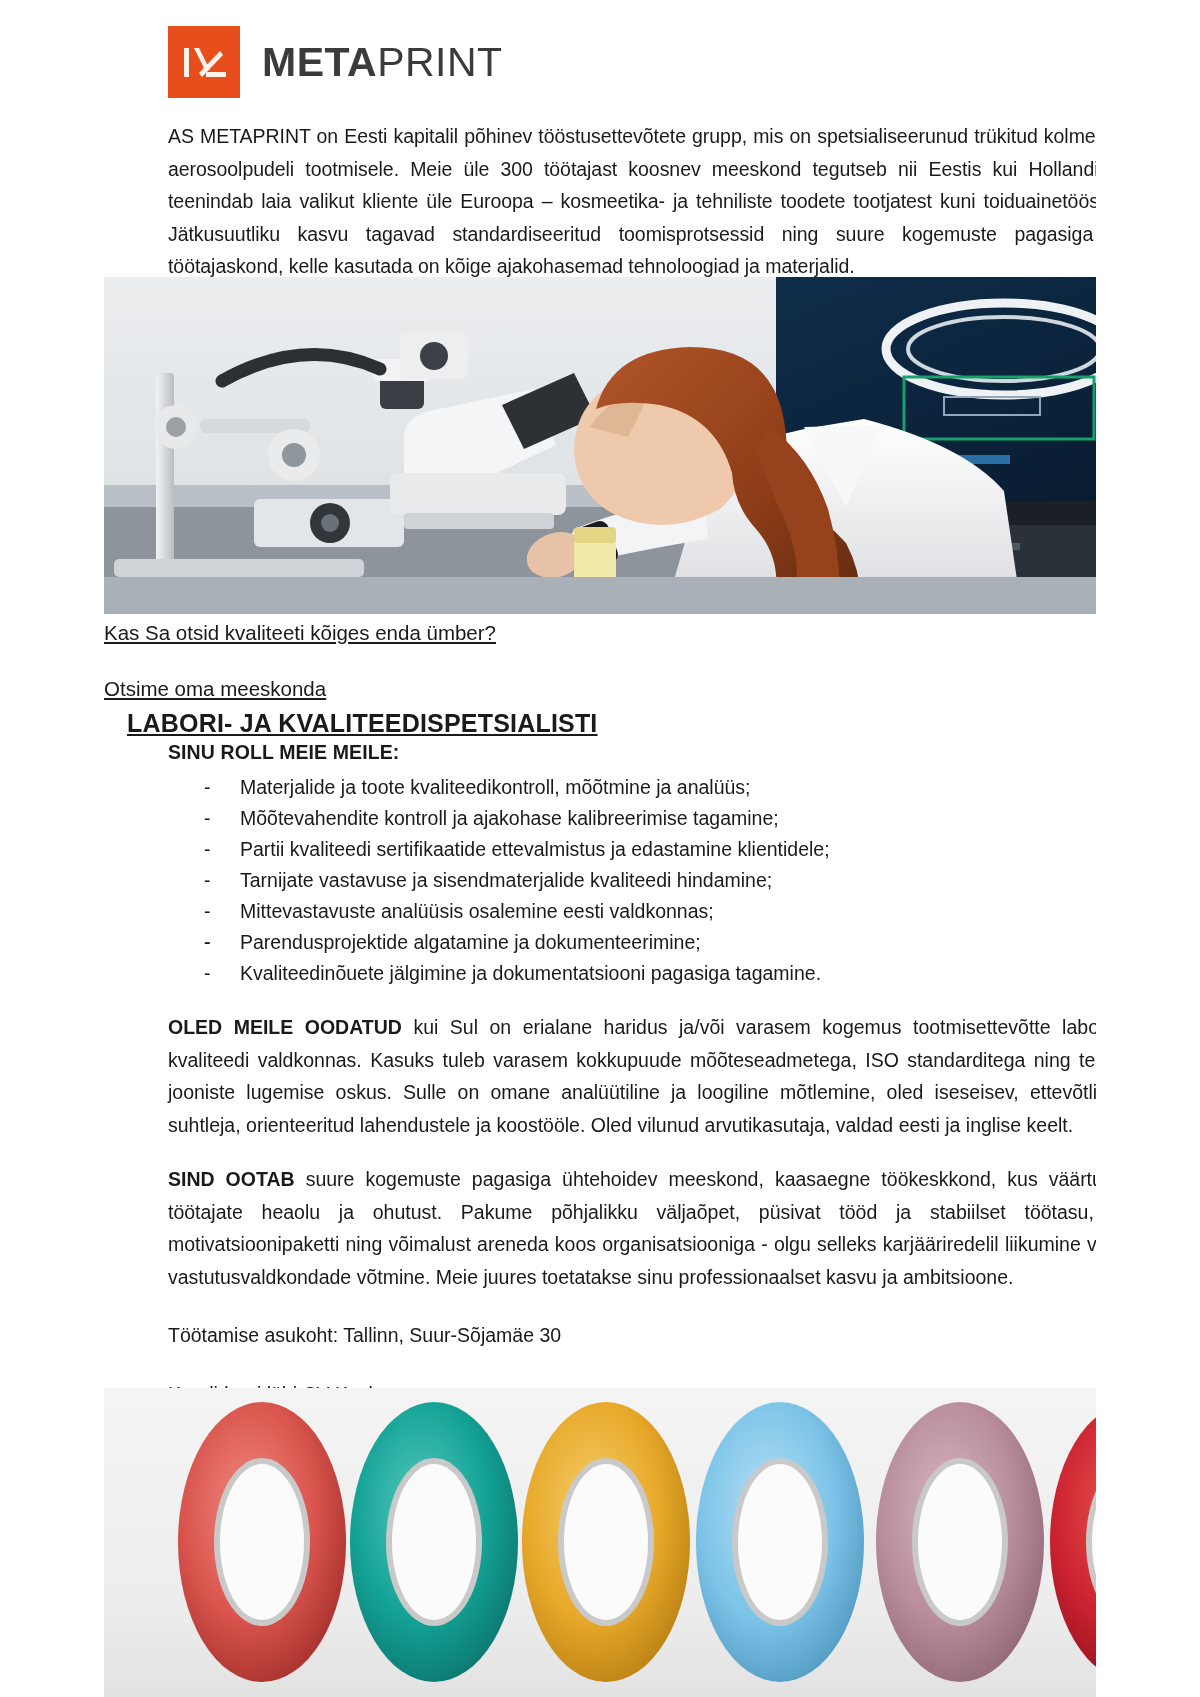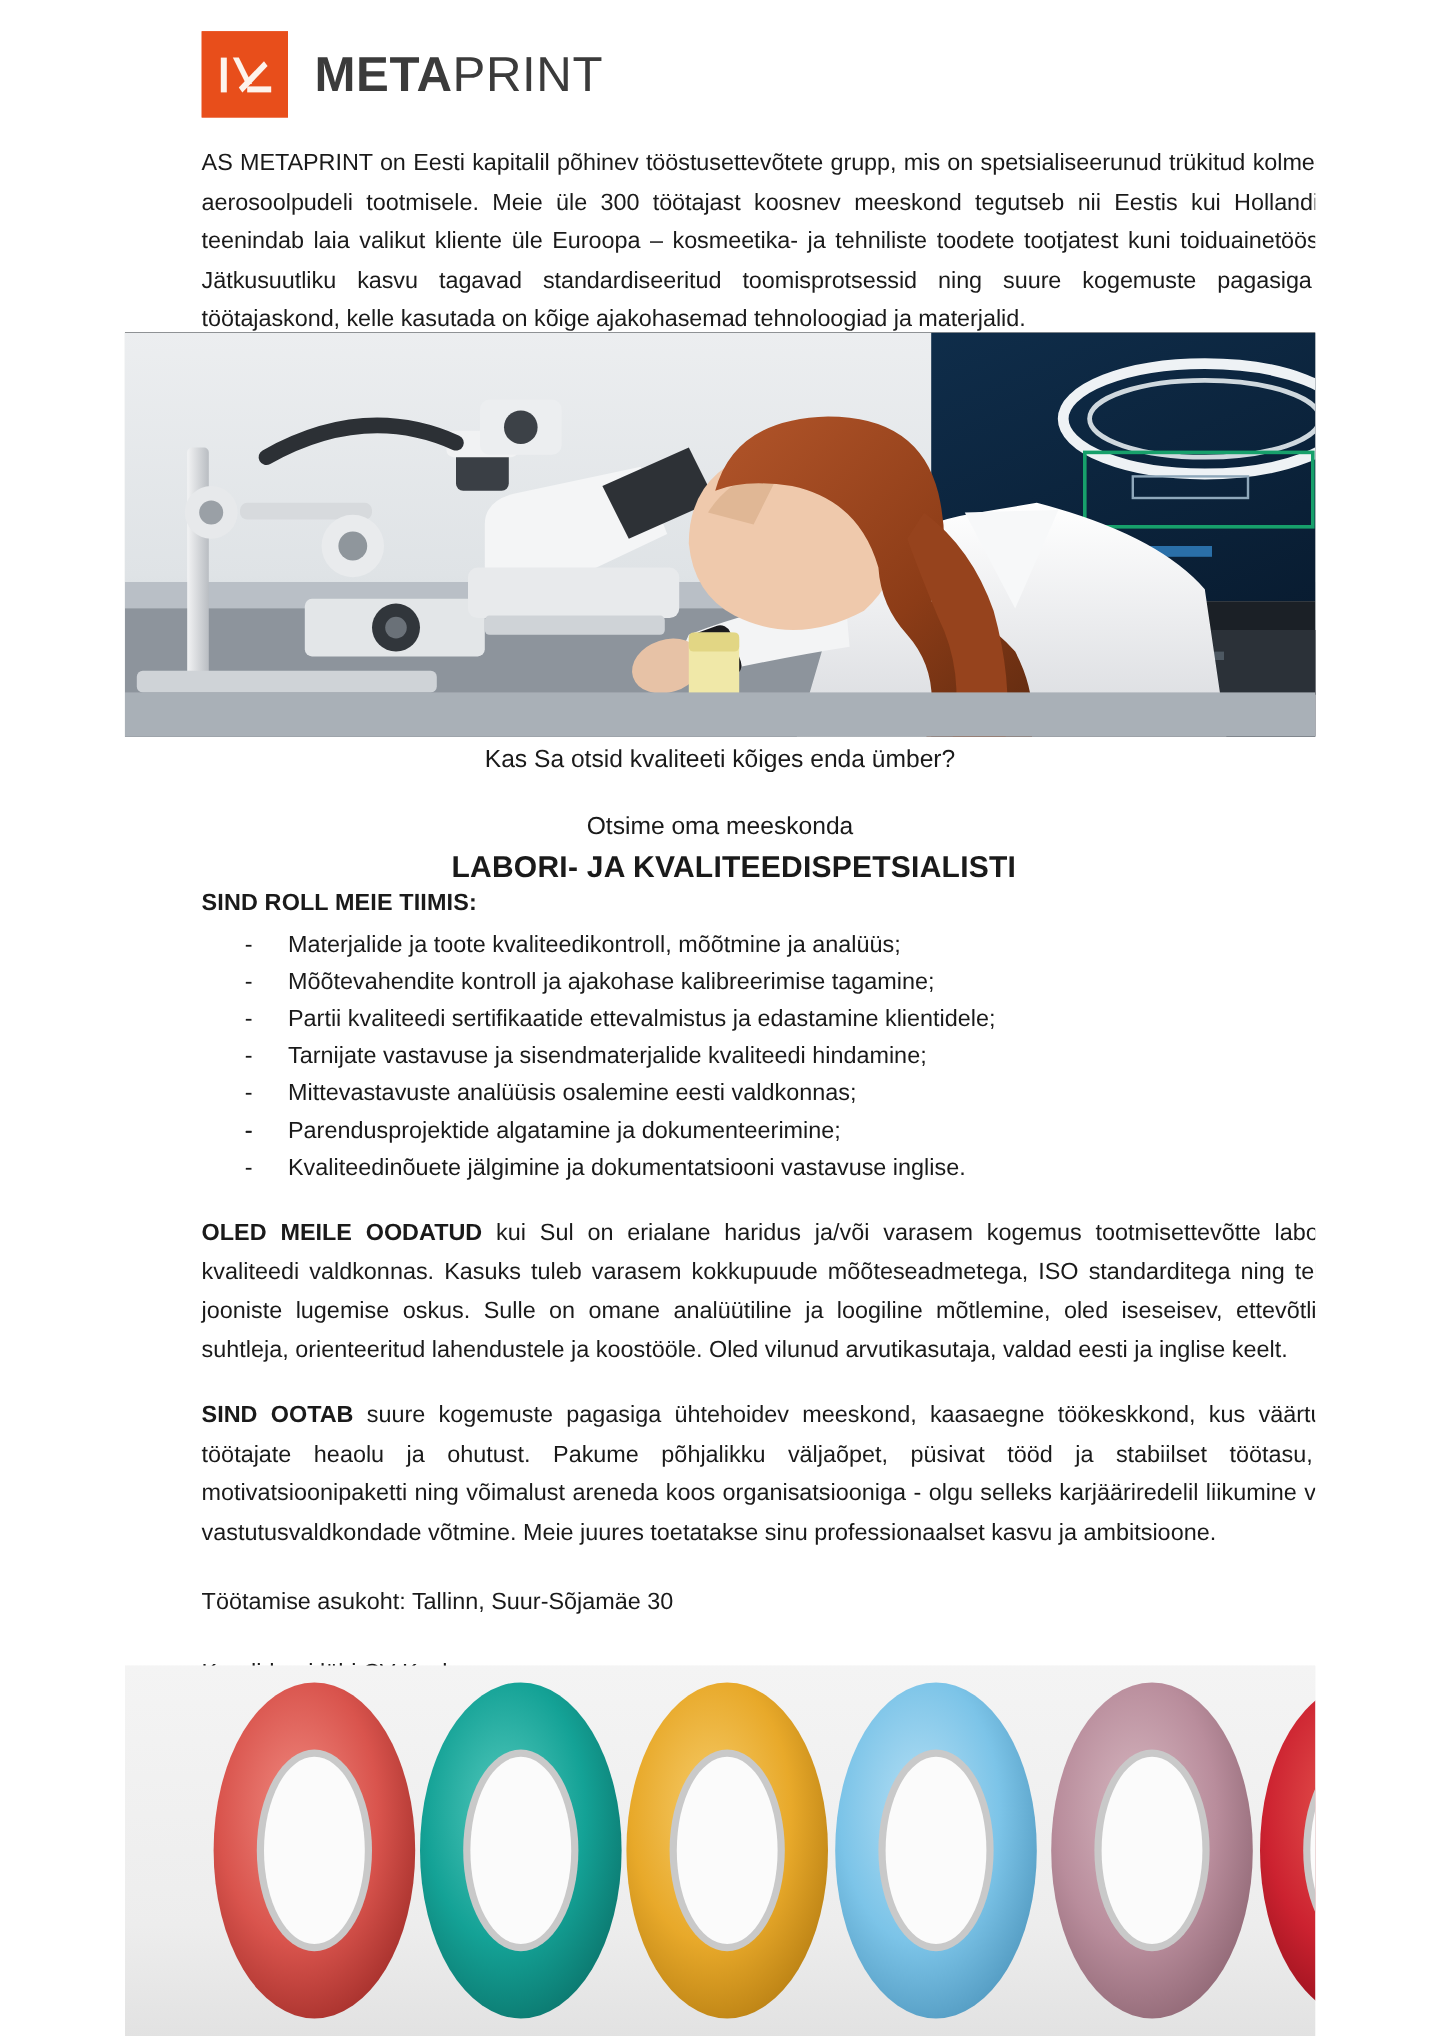--- a/index.html
+++ b/index.html
@@ -80,21 +80,21 @@
     background: #2a2f36;
   }
   .hero-svg { display: block; width: 1200px; height: 337px; }
 
   
   .headline-block {
     position: absolute;
     left: 0;
     right: 0;
     top: 618px;
-    text-align: center;
+    text-decoration: underline;
   }
   .kicker-question {
     font-size: 20.5px;
     line-height: 30px;
     margin: 0;
   }
   .kicker-small {
     font-size: 20.5px;
     line-height: 30px;
     margin: 26px 0 0 0;
@@ -289,30 +289,30 @@
   </div>
 
   <div class="headline-block">
     <p class="kicker-question">Kas Sa otsid kvaliteeti kõiges enda ümber?</p>
     <p class="kicker-small">Otsime oma meeskonda</p>
     <p class="job-title">LABORI- JA KVALITEEDISPETSIALISTI</p>
   </div>
 
   <div class="sections">
 
-    <h2 class="section-title">SIND ROLL MEIE TIIMIS:</h2>
+    <h2 class="section-title">SINU ROLL MEIE MEILE:</h2>
     <ul class="duties">
       <li><span class="dash">-</span><span>Materjalide ja toote kvaliteedikontroll, mõõtmine ja analüüs;</span></li>
       <li><span class="dash">-</span><span>Mõõtevahendite kontroll ja ajakohase kalibreerimise tagamine;</span></li>
       <li><span class="dash">-</span><span>Partii kvaliteedi sertifikaatide ettevalmistus ja edastamine klientidele;</span></li>
       <li><span class="dash">-</span><span>Tarnijate vastavuse ja sisendmaterjalide kvaliteedi hindamine;</span></li>
       <li><span class="dash">-</span><span>Mittevastavuste analüüsis osalemine eesti valdkonnas;</span></li>
       <li><span class="dash">-</span></li>
       <li><span class="dash">-</span><span>Parendusprojektide algatamine ja dokumenteerimine;</span></li>
-      <li><span class="dash">-</span><span>Kvaliteedinõuete jälgimine ja dokumentatsiooni vastavuse inglise.</span></li>
+      <li><span class="dash">-</span><span>Kvaliteedinõuete jälgimine ja dokumentatsiooni pagasiga tagamine.</span></li>
     </ul>
 
     <p class="para"><span class="lead">OLED MEILE OODATUD</span><span> kui Sul on erialane haridus ja/või varasem kogemus tootmisettevõtte laboris või kvaliteedi valdkonnas. Kasuks tuleb varasem kokkupuude mõõteseadmetega, ISO standarditega ning tehniliste jooniste lugemise oskus. Sulle on omane analüütiline ja loogiline mõtlemine, oled iseseisev, ettevõtlik, hea suhtleja, orienteeritud lahendustele ja koostööle. Oled vilunud arvutikasutaja, valdad eesti ja inglise keelt.</span></p>
 
     <p class="para"><span class="lead">SIND OOTAB</span><span> suure kogemuste pagasiga ühtehoidev meeskond, kaasaegne töökeskkond, kus väärtustame töötajate heaolu ja ohutust. Pakume põhjalikku väljaõpet, püsivat tööd ja stabiilset töötasu, head motivatsioonipaketti ning võimalust areneda koos organisatsiooniga - olgu selleks karjääriredelil liikumine või uute vastutusvaldkondade võtmine. Meie juures toetatakse sinu professionaalset kasvu ja ambitsioone.</span></p>
 
     <p class="location">Töötamise asukoht: Tallinn, Suur-Sõjamäe 30</p>
 
     <div class="contact">
       <div>Kandideeri läbi CV Keskuse</div>

